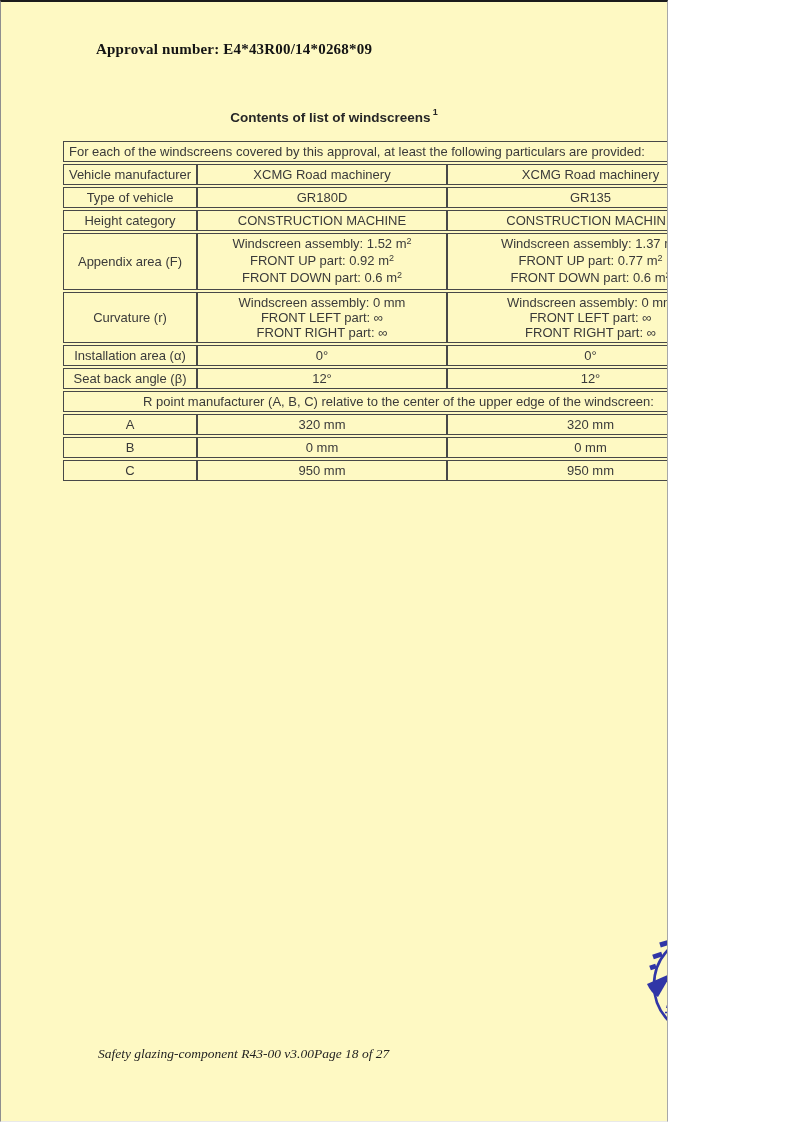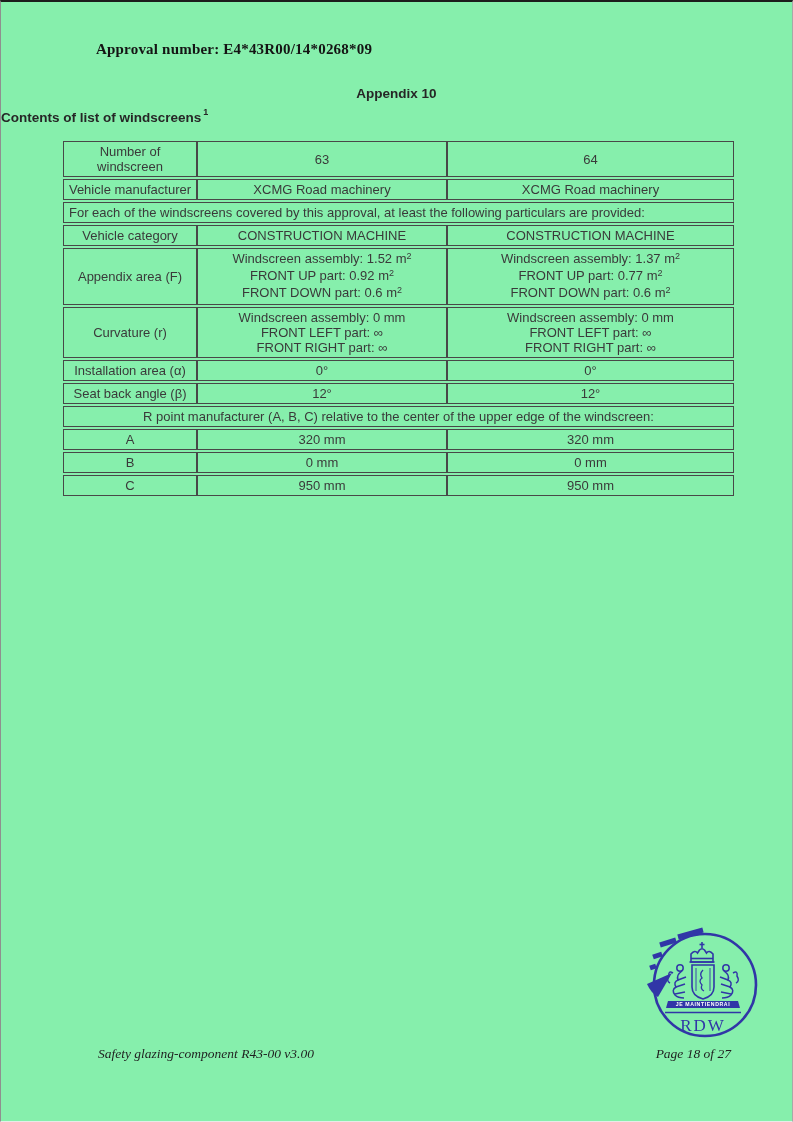--- a/index.html
+++ b/index.html
@@ -1,20 +1,20 @@
 <!DOCTYPE html>
 <html style="--rdw-blue: #3136a7;"><head>
 <meta charset="utf-8">
 <style>
   :root { --rdw-blue: #3136a7; }
   html, body { margin: 0; padding: 0; background: #ffffff; }
   .page {
     position: relative;
-    width: 793px; height: 1122px;
-    background: #86efac;
+    width: 668px; height: 1122px;
+    background: #fef9c3;
     box-sizing: border-box;
     border-top: 2px solid #1c1c1c;
     border-left: 1px solid #8f8f8f;
     border-right: 1px solid #a8a8a8;
     border-bottom: 1px solid #e9e9e9;
     font-family: "Liberation Sans", sans-serif;
     color: #333;
     overflow: hidden;
     padding-left: 48px;
   }
@@ -23,21 +23,21 @@
     font-family: "Liberation Serif", serif;
     font-weight: bold; font-size: 15px; color: #141414;
     letter-spacing: 0.2px;
   }
   .doc-title {
     position: absolute; top: 84px; left: 0; width: 100%;
     text-align: center; font-weight: bold; font-size: 13.5px; color: #262626;
   }
   .doc-subtitle {
     position: absolute; top: 106px; left: 0; width: 100%;
-    text-align: left; font-weight: bold; font-size: 13.5px; color: #262626;
+    text-align: center; font-weight: bold; font-size: 13.5px; color: #262626;
   }
   .doc-subtitle sup { font-size: 9px; position: relative; top: -1px; margin-left: 2px; }
 
   table.main {
     position: absolute; top: 137px; left: 62px;
     width: 671px; table-layout: fixed;
     border-collapse: separate; border-spacing: 0 2px;
     font-size: 13px; color: #3a3a3a;
   }
   table.main td {
@@ -49,60 +49,59 @@
   table.main td.align-left { text-align: left; padding-left: 5px; }
   table.main sup { font-size: 9px; vertical-align: baseline; position: relative; top: -4px; }
 
   .logo-wrap { position: absolute; left: 644px; top: 919px; width: 116px; height: 122px; }
   .logo-wrap svg { display: block; }
   .logo-ink { stroke: var(--rdw-blue); }
   .logo-fill { fill: var(--rdw-blue); }
 
   .footer {
     position: absolute; top: 1044px; left: 97px; right: 61px;
-    display: flex; justify-content: space-between;
+    display: flex; justify-content: flex-start;
     font-family: "Liberation Serif", serif; font-style: italic;
     font-size: 13.5px; color: #1f1f1f;
   }
 </style>
 </head>
 <body>
 
 <div class="page">
 
   <div class="approval">Approval number: E4*43R00/14*0268*09</div>
 
-  <div class="doc-title">Appendix 10</div>
 
   <div class="doc-subtitle">
     <span>Contents of list of windscreens</span><sup>1</sup>
   </div>
 
   <table class="main">
     <colgroup>
       <col style="width:134px">
       <col style="width:250px">
       <col style="width:287px">
     </colgroup>
     <tbody>
         <tr>
-          <td>Number of windscreen</td>
-          <td>63</td>
-          <td>64</td>
+          <td colspan="3" class="align-left">For each of the windscreens covered by this approval, at least the following particulars are provided:</td>
         </tr>
         <tr>
           <td>Vehicle manufacturer</td>
           <td>XCMG Road machinery</td>
           <td>XCMG Road machinery</td>
         </tr>
         <tr>
-          <td colspan="3" class="align-left">For each of the windscreens covered by this approval, at least the following particulars are provided:</td>
-        </tr>
-        <tr>
-          <td>Vehicle category</td>
+          <td>Type of vehicle</td>
+          <td>GR180D</td>
+          <td>GR135</td>
+        </tr>
+        <tr>
+          <td>Height category</td>
           <td>CONSTRUCTION MACHINE</td>
           <td>CONSTRUCTION MACHINE</td>
         </tr>
         <tr>
           <td>Appendix area (F)</td>
           <td>Windscreen assembly: 1.52 m<sup>2</sup><br>FRONT UP part: 0.92 m<sup>2</sup><br>FRONT DOWN part: 0.6 m<sup>2</sup></td>
           <td>Windscreen assembly: 1.37 m<sup>2</sup><br>FRONT UP part: 0.77 m<sup>2</sup><br>FRONT DOWN part: 0.6 m<sup>2</sup></td>
         </tr>
         <tr>
           <td>Curvature (r)</td>

